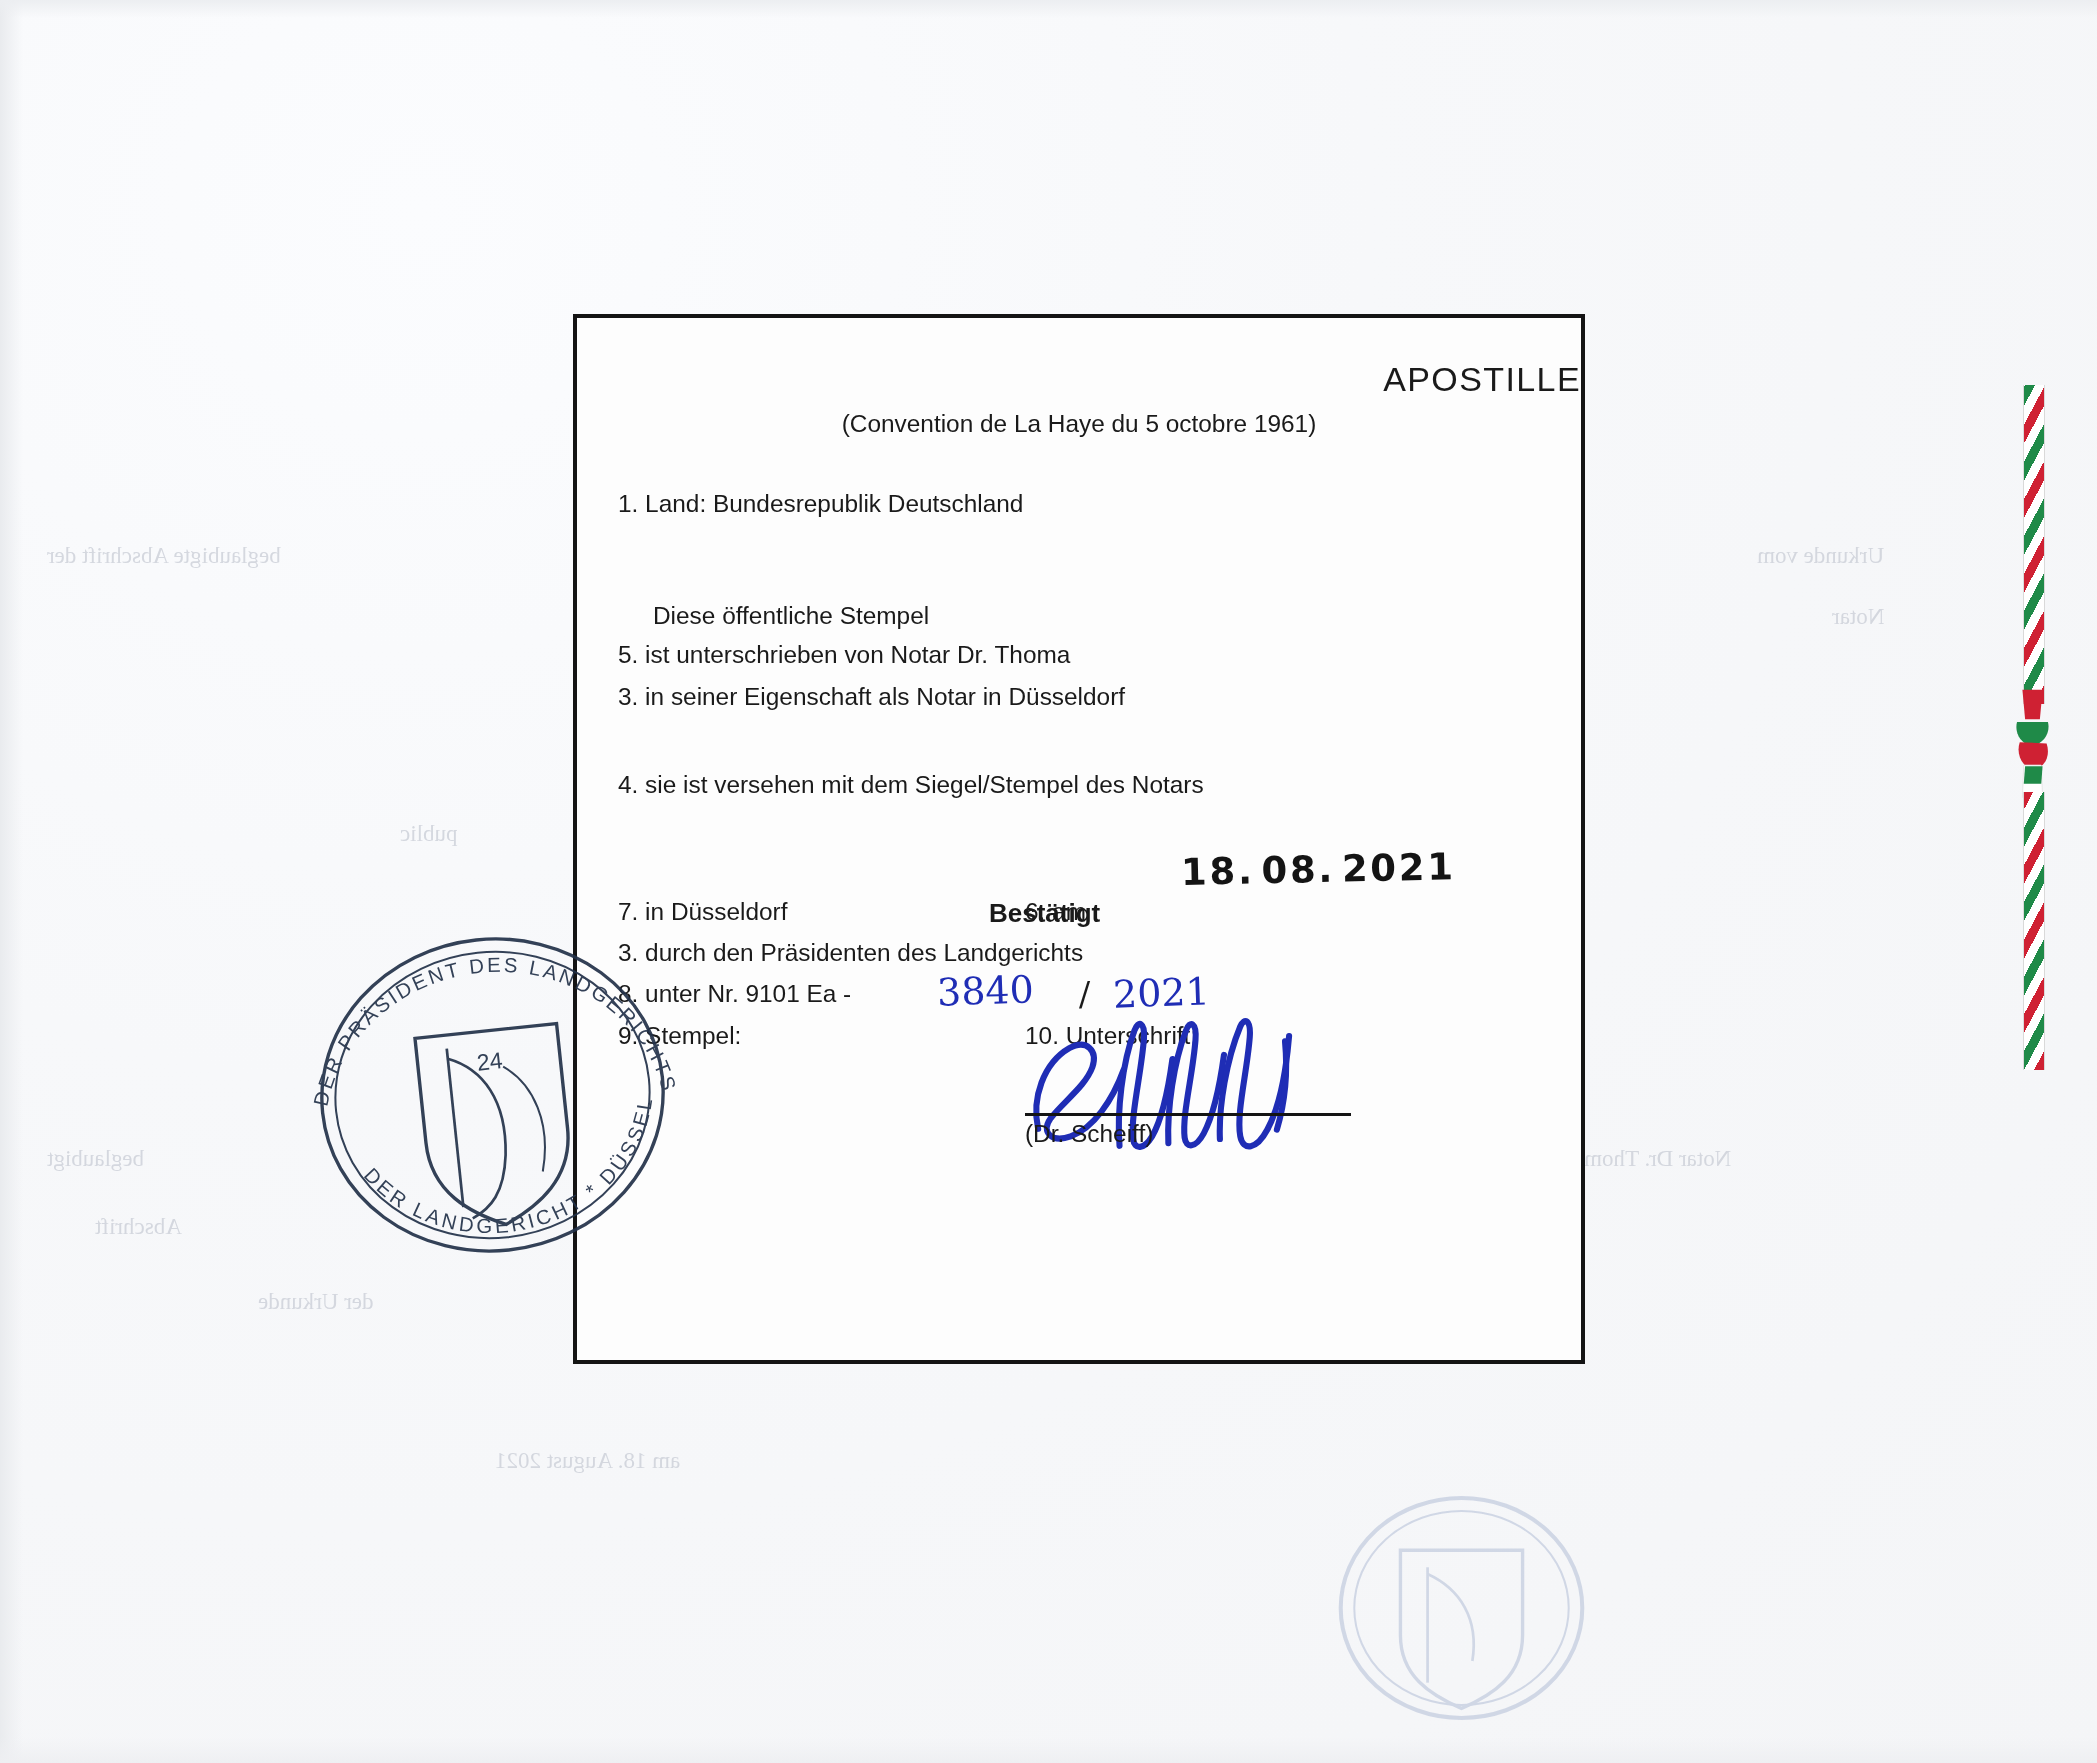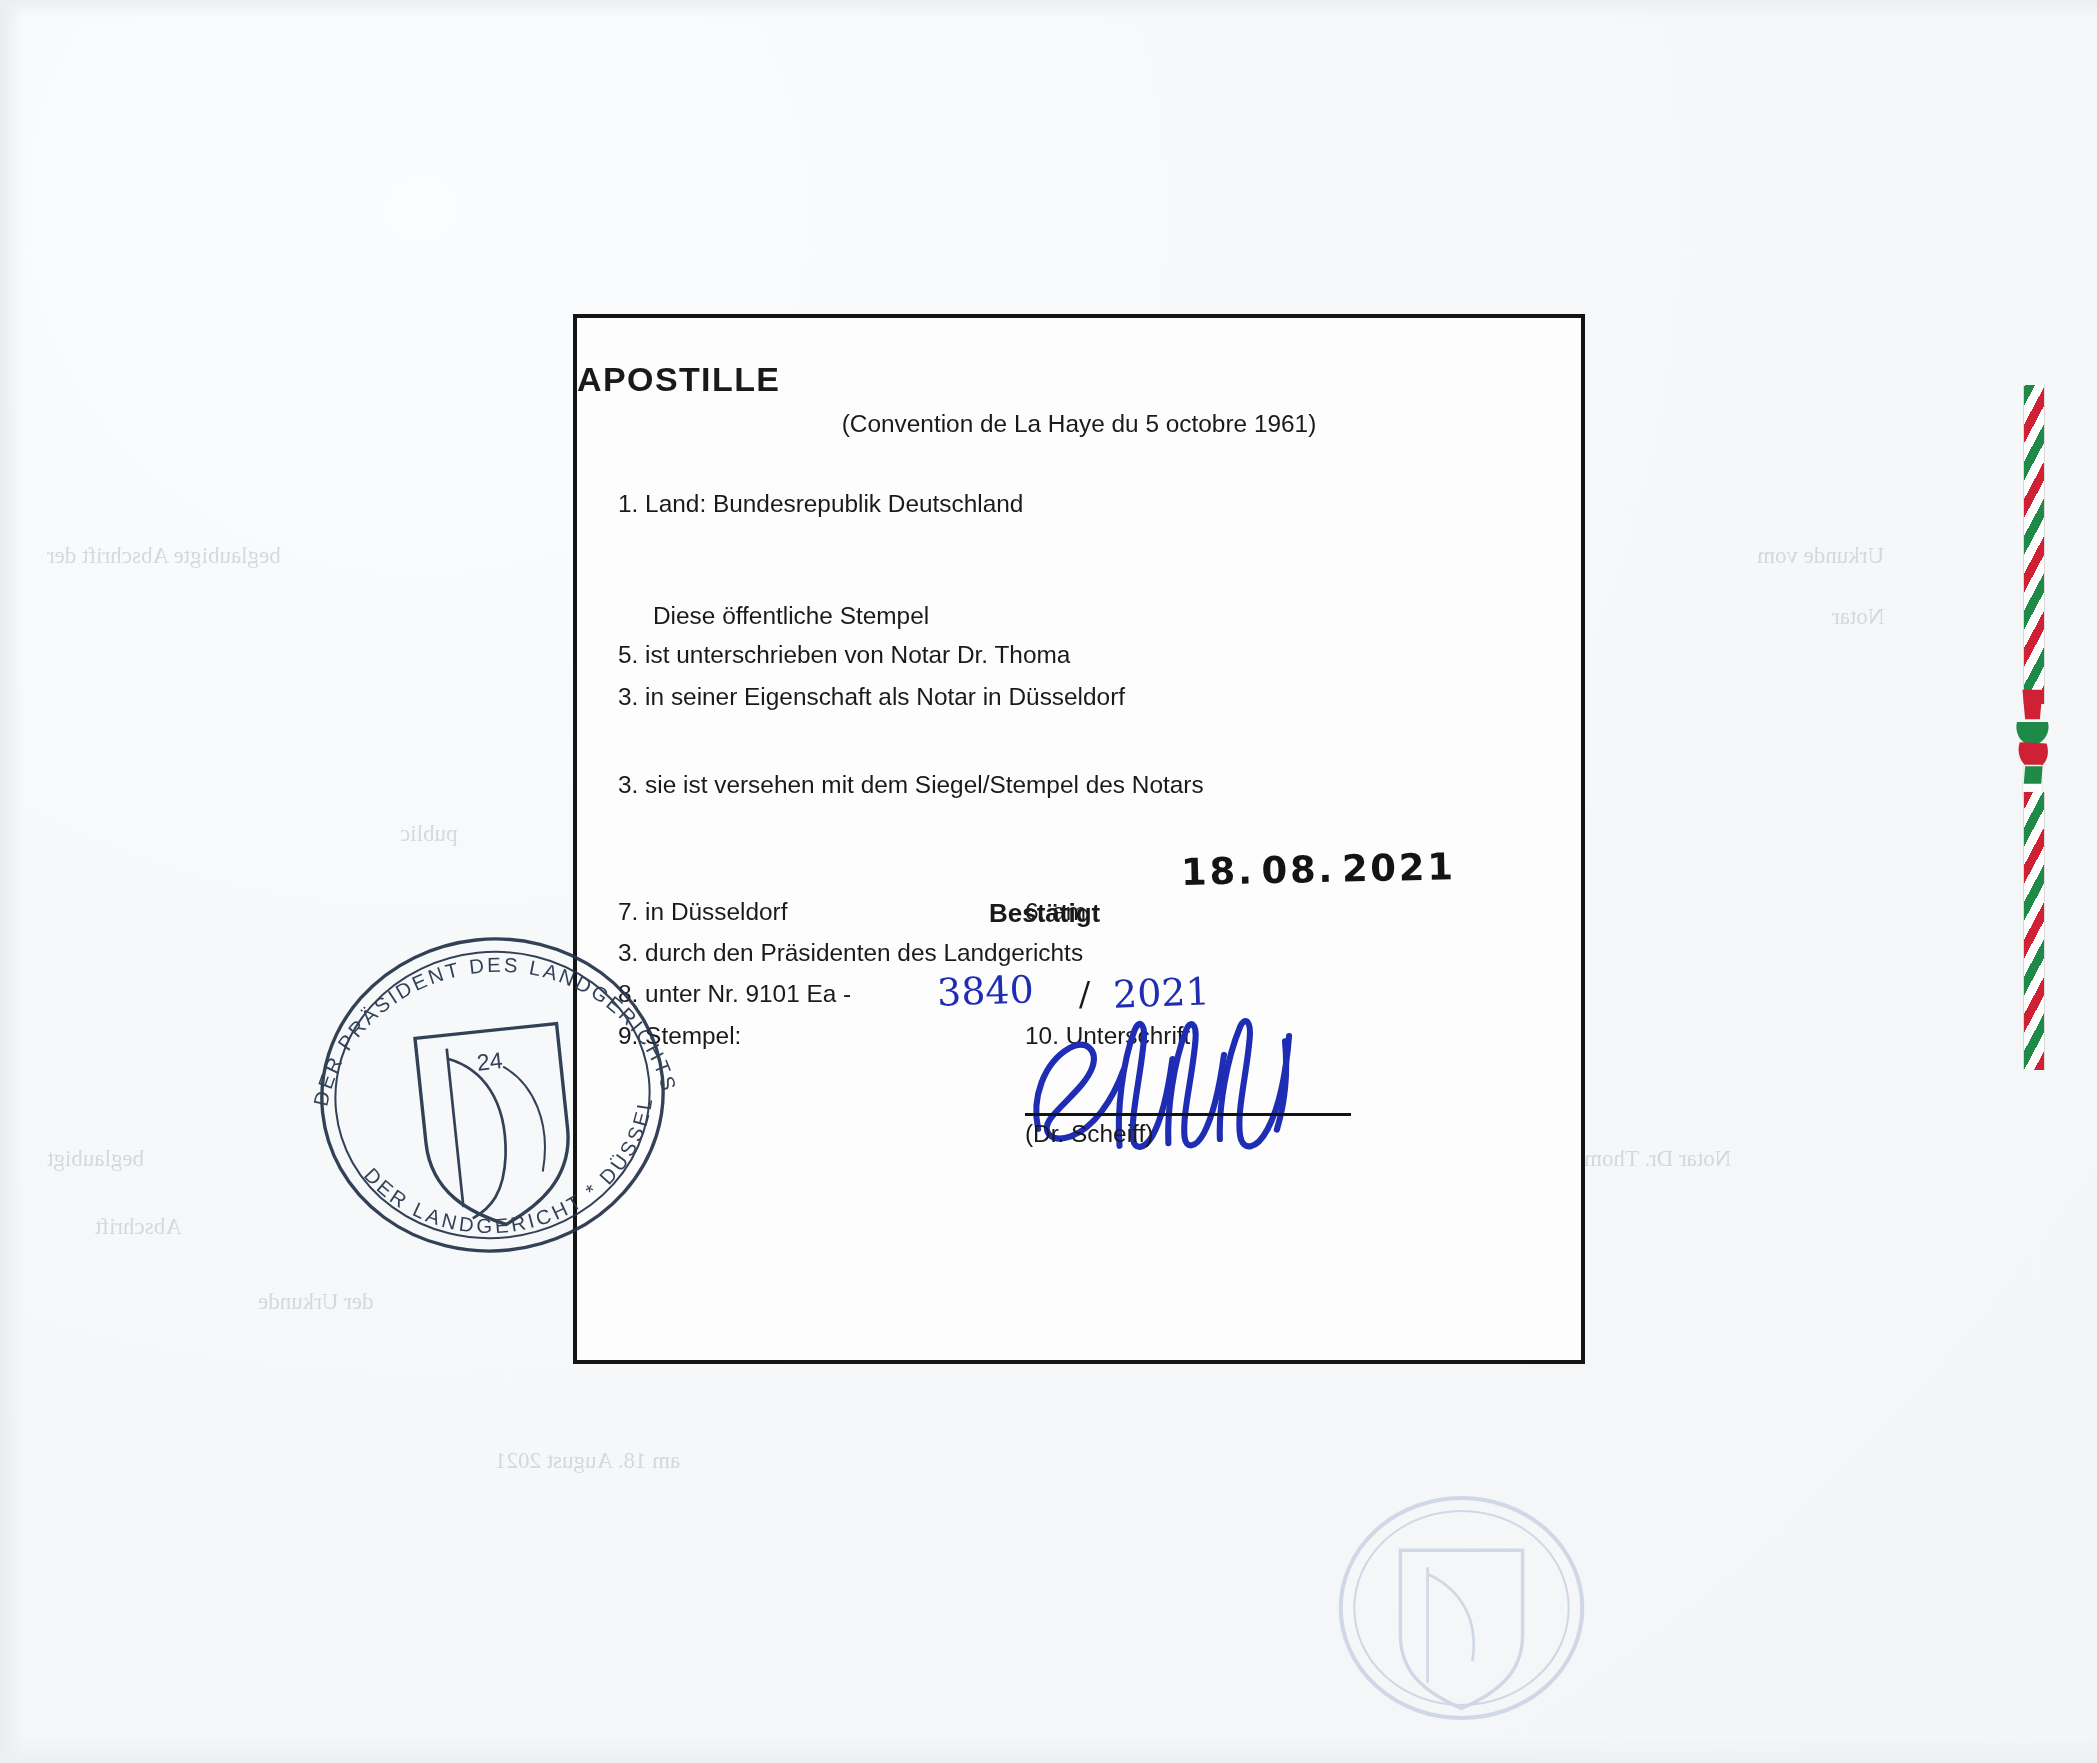--- a/index.html
+++ b/index.html
@@ -64,23 +64,23 @@
   #apostille-inner {
     position: relative;
     width: 100%;
     height: 100%;
   }
 
   .ap-title {
     position: absolute;
     left: 0; right: 0;
     top: 42px;
-    text-align: left;
+    text-align: right;
     font-size: 34px;
-    font-weight: bold;
+    font-weight: normal;
     letter-spacing: 1.4px;
   }
   .ap-subtitle {
     position: absolute;
     left: 0; right: 0;
     top: 92px;
     text-align: center;
     font-size: 24.4px;
   }
 
@@ -229,21 +229,21 @@
   <div id="apostille-box">
     <div id="apostille-inner">
 
       <div class="ap-title">APOSTILLE</div>
       <div class="ap-subtitle">(Convention de La Haye du 5 octobre 1961)</div>
 
       <div class="line ln-1">1. Land: Bundesrepublik Deutschland</div>
       <div class="line ln-intro">Diese öffentliche Stempel</div>
       <div class="line ln-2">5. ist unterschrieben von Notar  Dr. Thoma</div>
       <div class="line ln-3">3. in seiner Eigenschaft als Notar in  Düsseldorf</div>
-      <div class="line ln-4">3. sie ist versehen mit dem Siegel/Stempel        des Notars</div>
+      <div class="line ln-4">4. sie ist versehen mit dem Siegel/Stempel        des Notars</div>
 
       <div class="bestaetigt">Bestätigt</div>
 
       <div class="date-stamp">
         <span>18.</span><span>08.</span><span>2021</span>
       </div>
 
       <div class="line ln-5">7. in  Düsseldorf</div>
       <div class="line ln-6">6. am</div>
       <div class="line ln-7">3. durch  den Präsidenten des Landgerichts</div>

